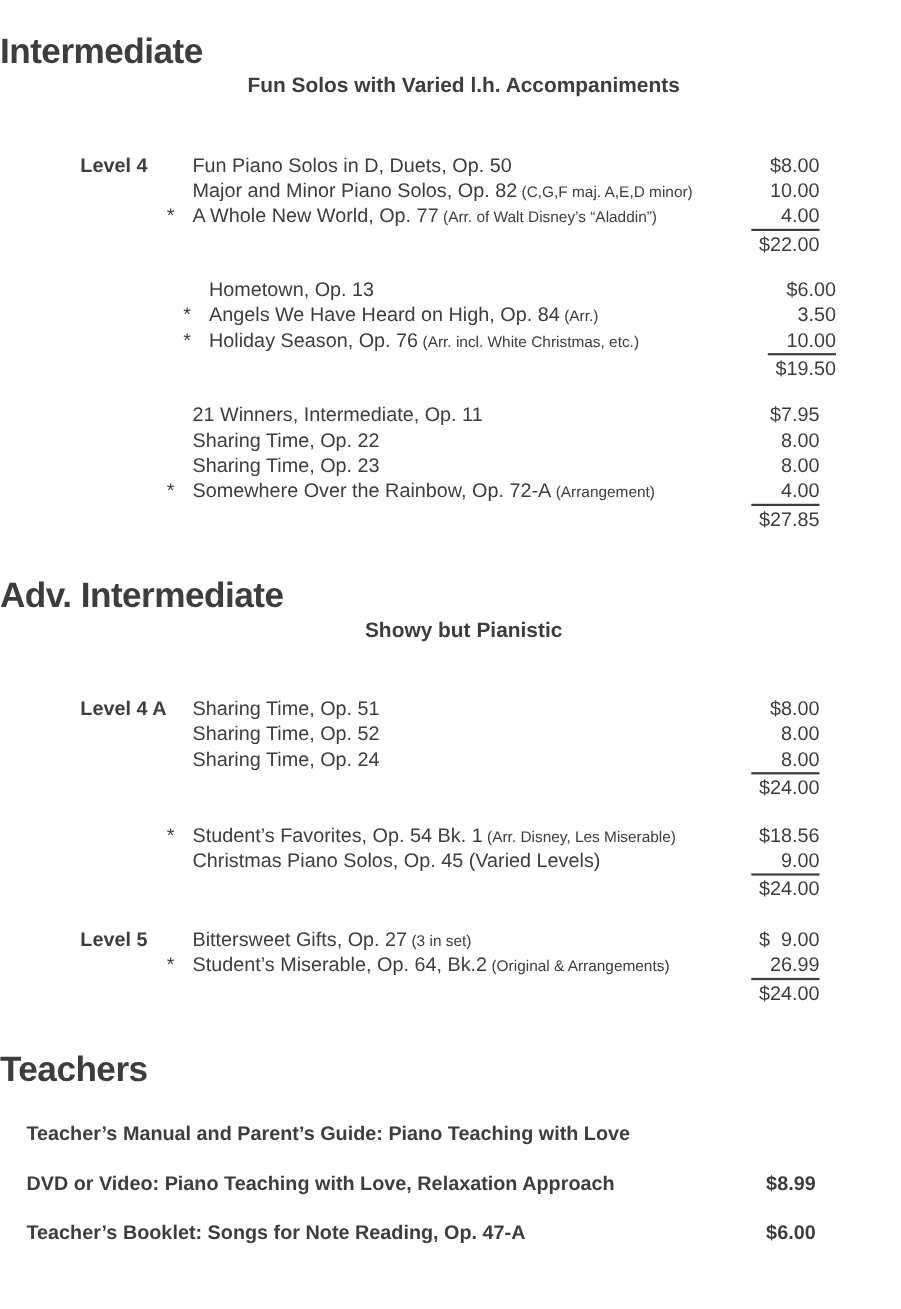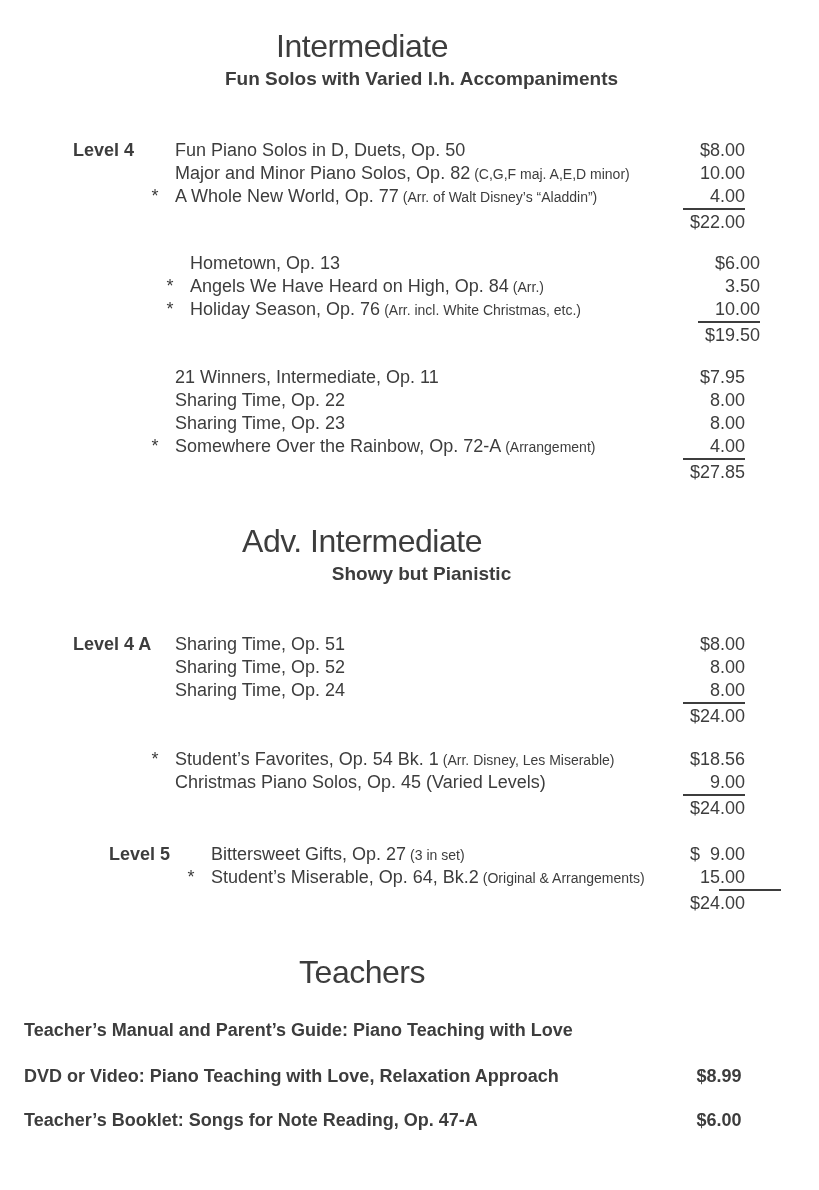--- a/index.html
+++ b/index.html
@@ -8,21 +8,21 @@
     width: 819px; height: 1190px;
     position: relative;
     font-family: "Liberation Sans", sans-serif;
     color: #3d3d3d;
     overflow: hidden;
   }
   .page { position: absolute; inset: 0; background: #ffffff; }
 
   .sec-title {
     position: absolute; left: 0; width: 724px;
-    text-align: center; font-size: 32px; font-weight: normal;
+    text-align: left; font-size: 32px; font-weight: bold;
     letter-spacing: -0.5px; line-height: 1;
   }
   .sec-sub {
     position: absolute; left: 12px; width: 819px;
     text-align: center; font-size: 19px; font-weight: bold;
     line-height: 1;
   }
   .s1t { top: 30px; }  .s1s { top: 69px; }
   .s2t { top: 525px; } .s2s { top: 564px; }
   .s3t { top: 956px; }
@@ -150,30 +150,30 @@
         </div>
         <div class="irow">
           <span class="title"><span>Christmas Piano Solos, Op. 45 (Varied Levels)</span></span>
           <span class="price">9.00</span>
         </div>
         <div class="sumline"></div>
         <div class="total-row">
           <span class="price">$24.00</span>
         </div>
       </div>
-      <div class="group" style="top: 843px; padding-left: 36px;">
+      <div class="group" style="top: 843px;">
         <div class="irow">
           <span class="level">Level 5</span>
           <span class="title"><span>Bittersweet Gifts, Op. 27</span><span class="note">(3 in set)</span></span>
           <span class="price">$  9.00</span>
         </div>
         <div class="irow">
           <span class="star">*</span>
           <span class="title"><span>Student’s Miserable, Op. 64, Bk.2</span><span class="note">(Original &amp; Arrangements)</span></span>
-          <span class="price">15.00</span>
+          <span class="price">26.99</span>
         </div>
         <div class="sumline"></div>
         <div class="total-row">
           <span class="price">$24.00</span>
         </div>
       </div>
     </div>
 
   <h1 class="sec-title s3t">Teachers</h1>
   <div id="teacher-rows">

